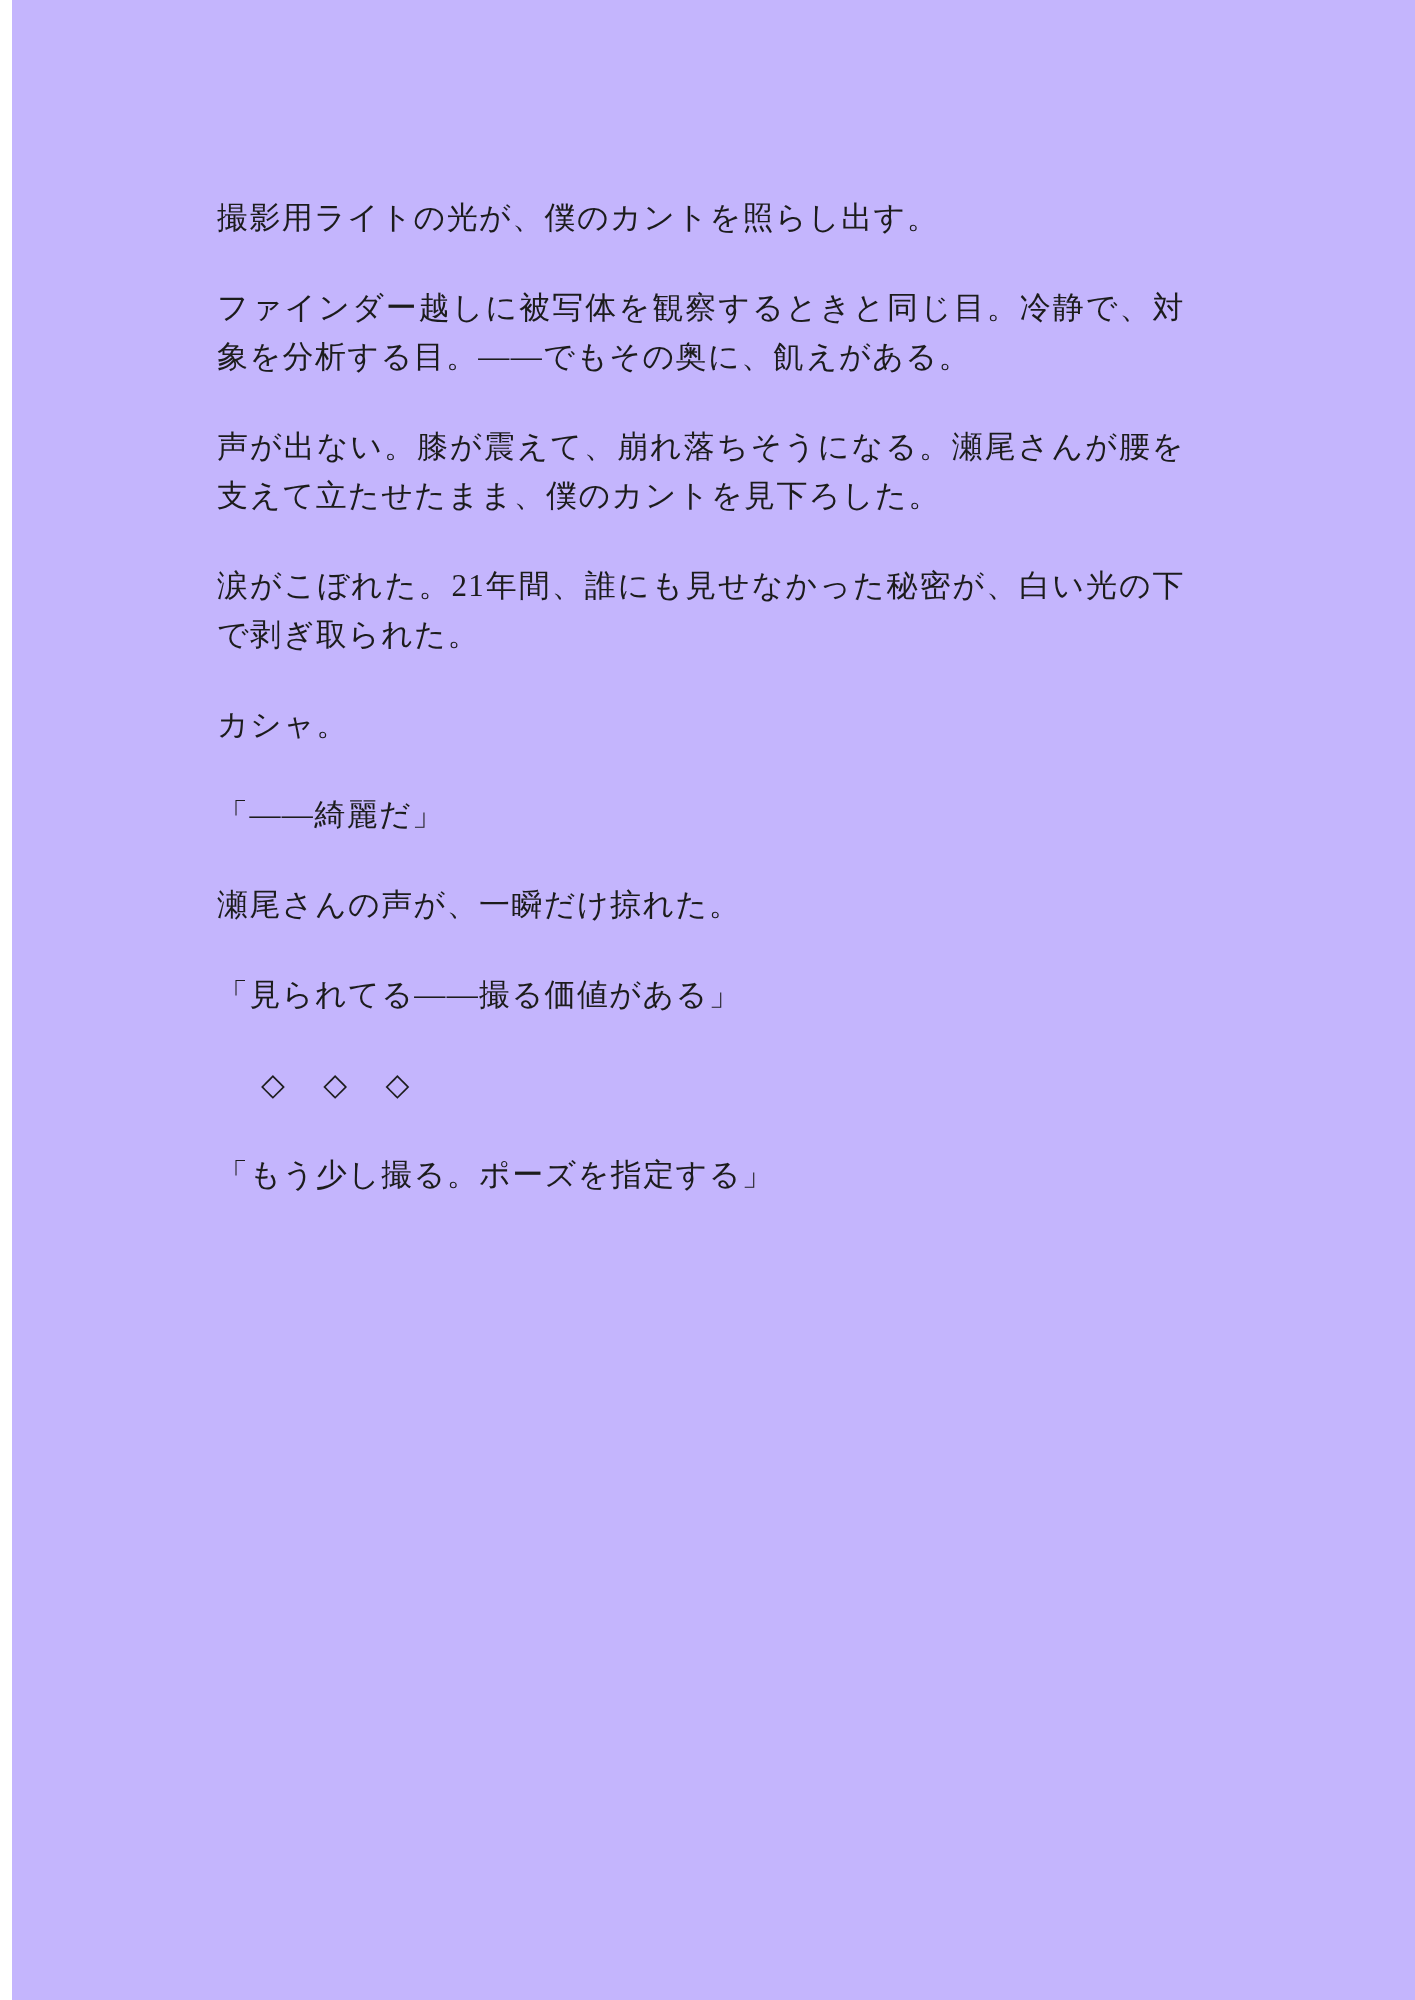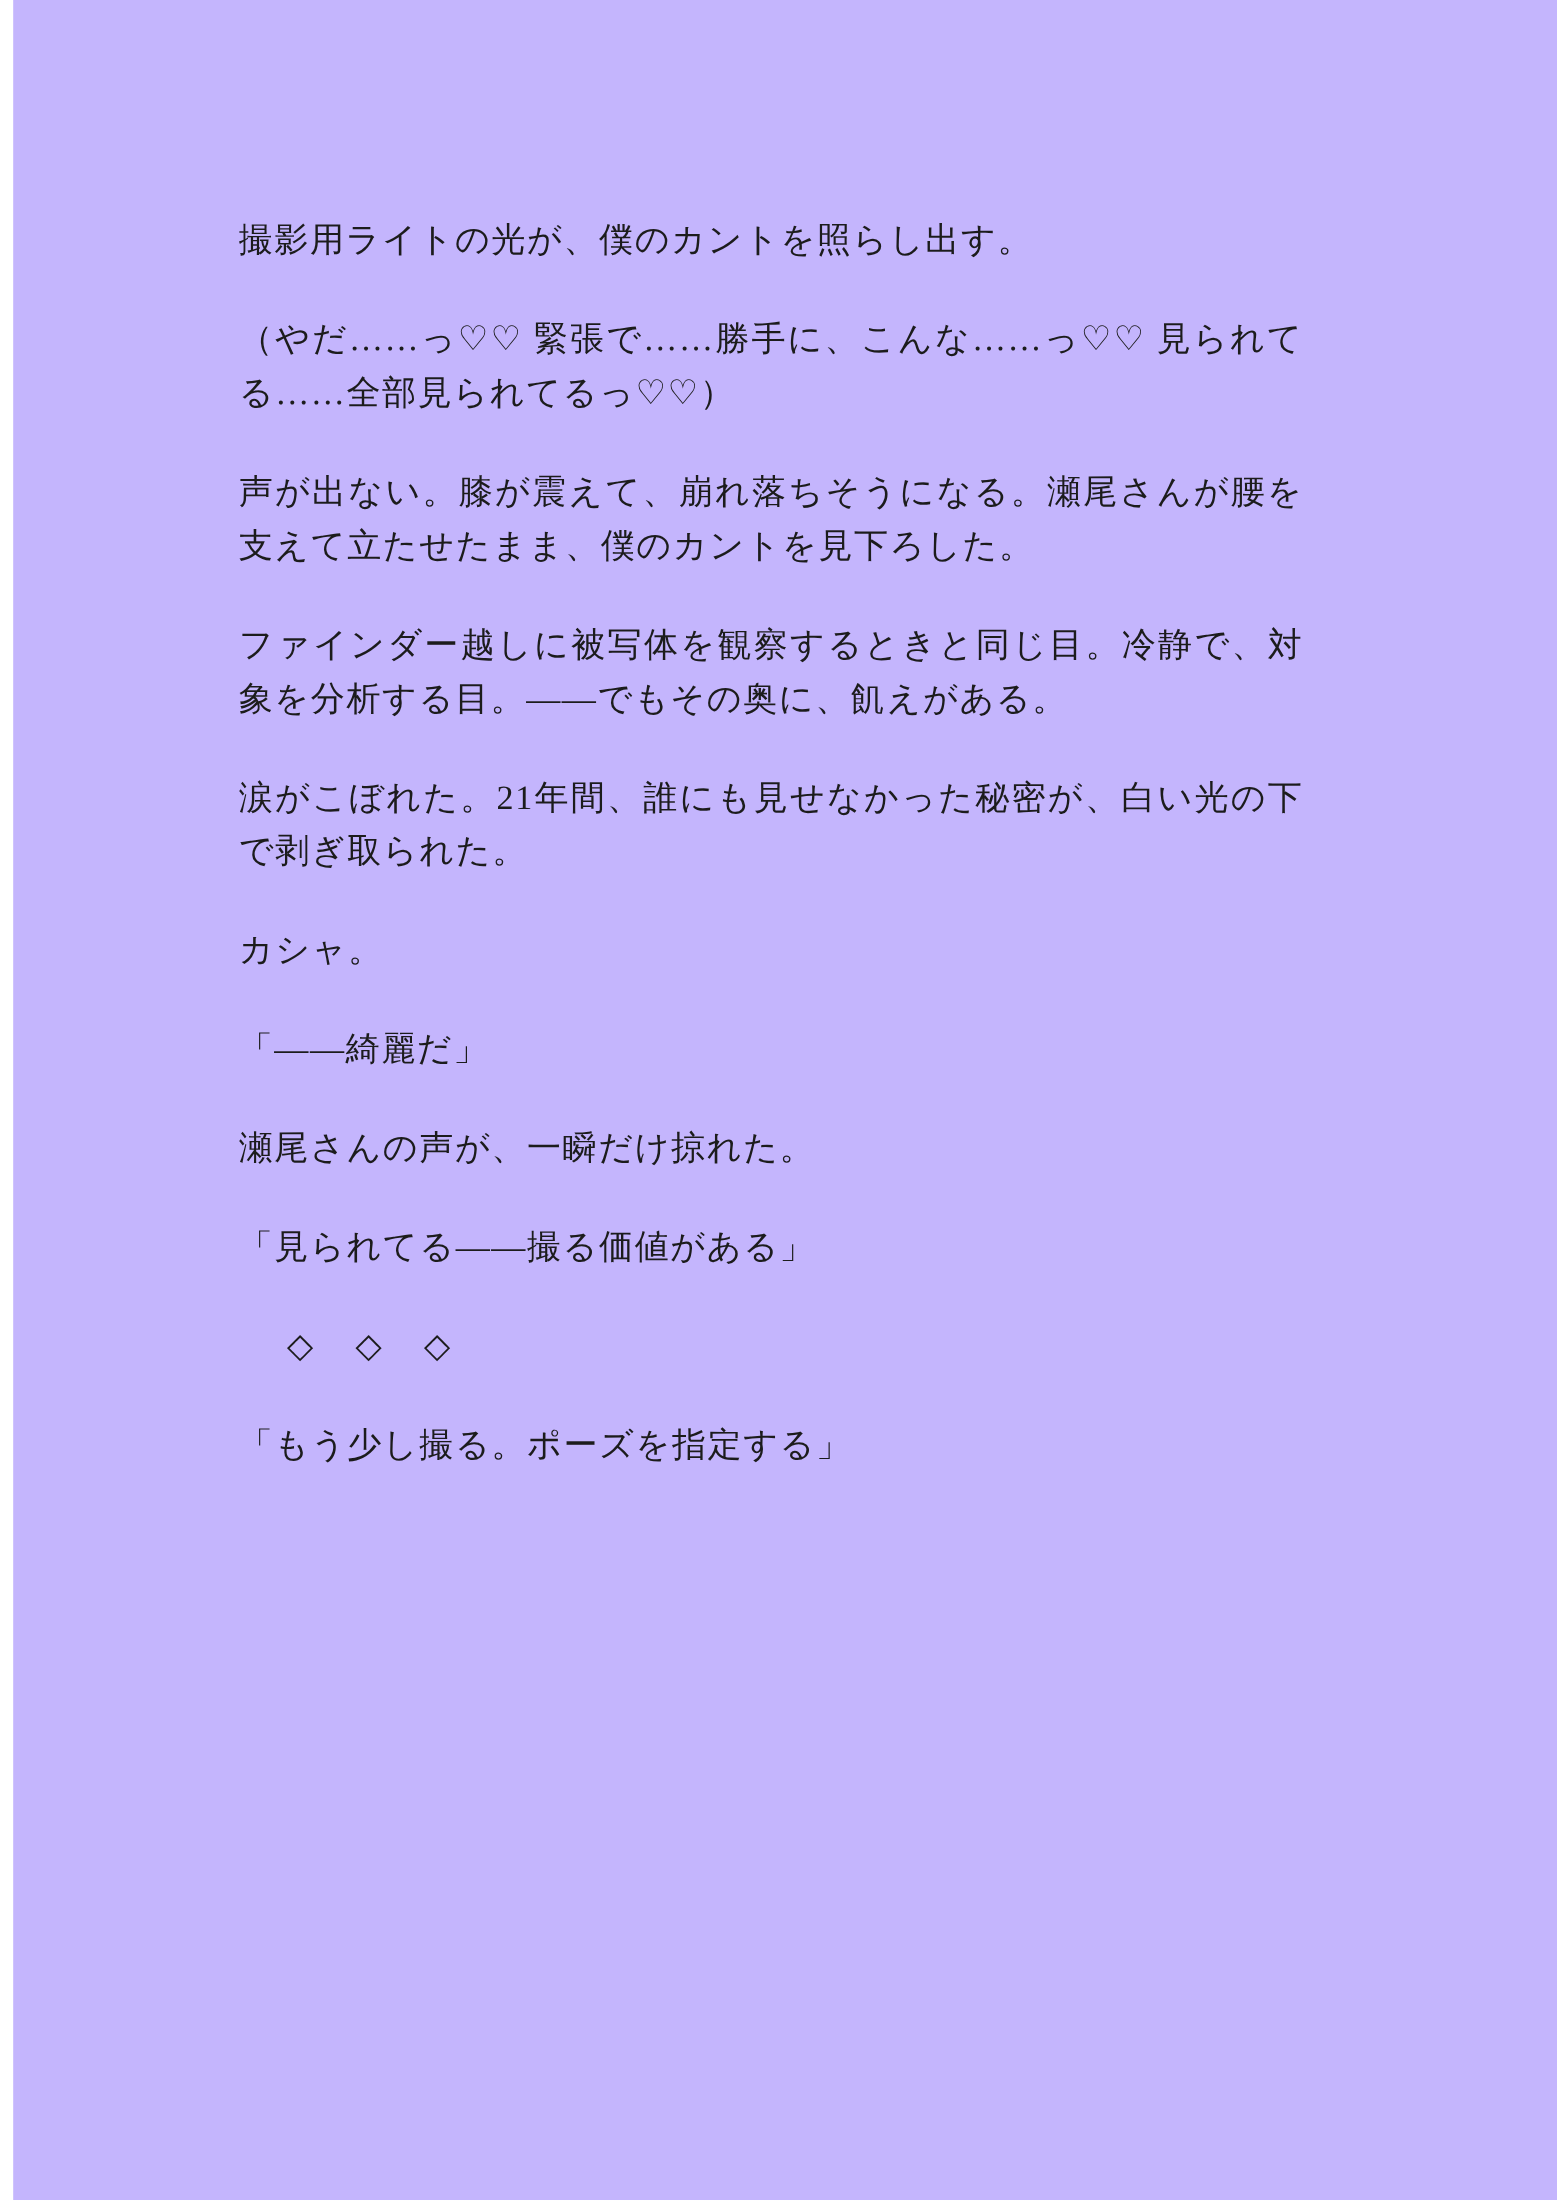--- a/index.html
+++ b/index.html
@@ -45,23 +45,22 @@
     text-align: left;
     letter-spacing: 0.12em;
   }
 </style>
 </head>
 <body>
 
 <div class="page">
   <div class="text-column">
     <p class="para">撮影用ライトの光が、僕のカントを照らし出す。</p>
-    <p class="para">（やだ……っ♡♡ 緊張で……勝手に、こんな……っ♡♡ 見られてる……全部見られてるっ♡♡）</p>
+    <p class="para">ファインダー越しに被写体を観察するときと同じ目。冷静で、対象を分析する目。——でもその奥に、飢えがある。</p>
     <p class="para">声が出ない。膝が震えて、崩れ落ちそうになる。瀬尾さんが腰を支えて立たせたまま、僕のカントを見下ろした。</p>
-    <p class="para">ファインダー越しに被写体を観察するときと同じ目。冷静で、対象を分析する目。——でもその奥に、飢えがある。</p>
     <p class="para">涙がこぼれた。21年間、誰にも見せなかった秘密が、白い光の下で剥ぎ取られた。</p>
     <p class="para">カシャ。</p>
     <p class="para">「——綺麗だ」</p>
     <p class="para">瀬尾さんの声が、一瞬だけ掠れた。</p>
     <p class="para">「見られてる——撮る価値がある」</p>
     <p class="para divider">◇　◇　◇</p>
     <p class="para">「もう少し撮る。ポーズを指定する」</p>
   </div>
 </div>
 

